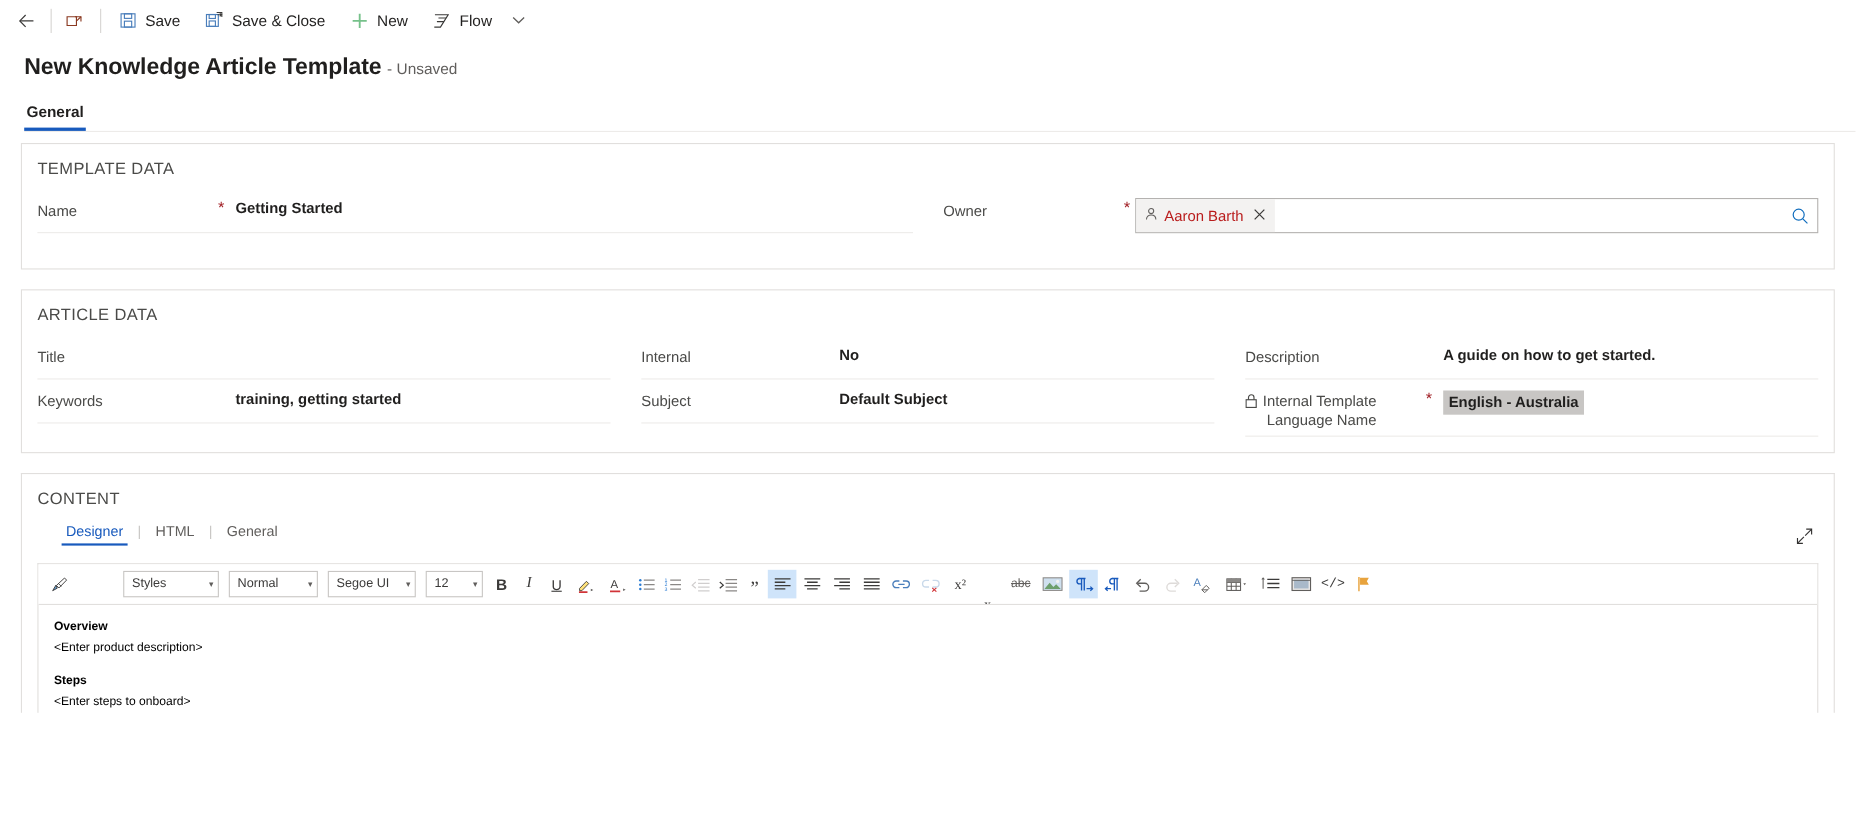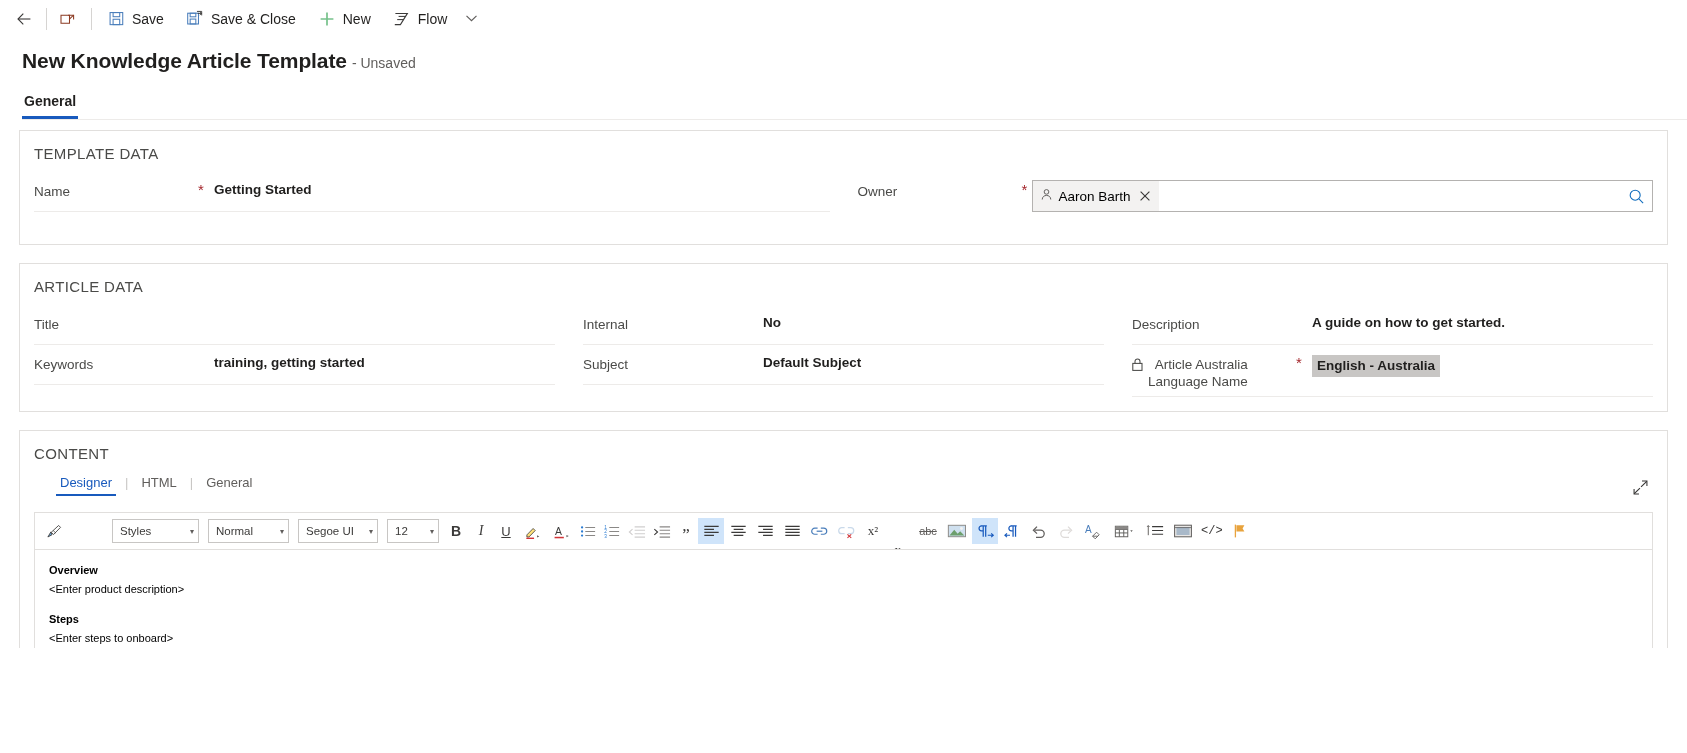--- a/index.html
+++ b/index.html
@@ -162,21 +162,21 @@
     position: relative;
   }
   .chip {
     display: flex;
     align-items: center;
     gap: 6px;
     background: #f3f2f1;
     height: 30px;
     padding: 0 6px 0 7px;
     font-size: 13.5px;
-    color: #000000;
+    color: #b91c1c;
     cursor: pointer;
   }
   .chip .x { color: #3b3a39; font-size: 15px; line-height: 1; padding: 0 2px; cursor: pointer; }
   .lookup-search {
     position: absolute;
     right: 7px;
     display: flex; align-items: center;
     color: #0f6cbd;
     cursor: pointer;
   }
@@ -423,21 +423,21 @@
         </div>
         <div class="field">
           <div class="f-label">
             <span class="lock">
               <svg width="11" height="13" viewBox="0 0 11 13">
                   <rect x="0.8" y="5.4" width="9.2" height="7" fill="none" stroke="#4a4a48" stroke-width="1.05"></rect>
                   <path d="M3 5.4 V3.4 a2.5 2.5 0 0 1 5 0 V5.4" fill="none" stroke="#4a4a48" stroke-width="1.05"></path>
                 </svg>
             </span>
             <span>
-              <span>Article Australia</span><br>
+              <span>Internal Template</span><br>
               <span>Language Name</span>
             </span>
           </div>
           <div class="req">*</div>
           <div class="highlight-cell">
             <span class="f-val hl" style="padding-top:3px;padding-left:5px;">English - Australia</span>
           </div>
         </div>
       </div>
 

